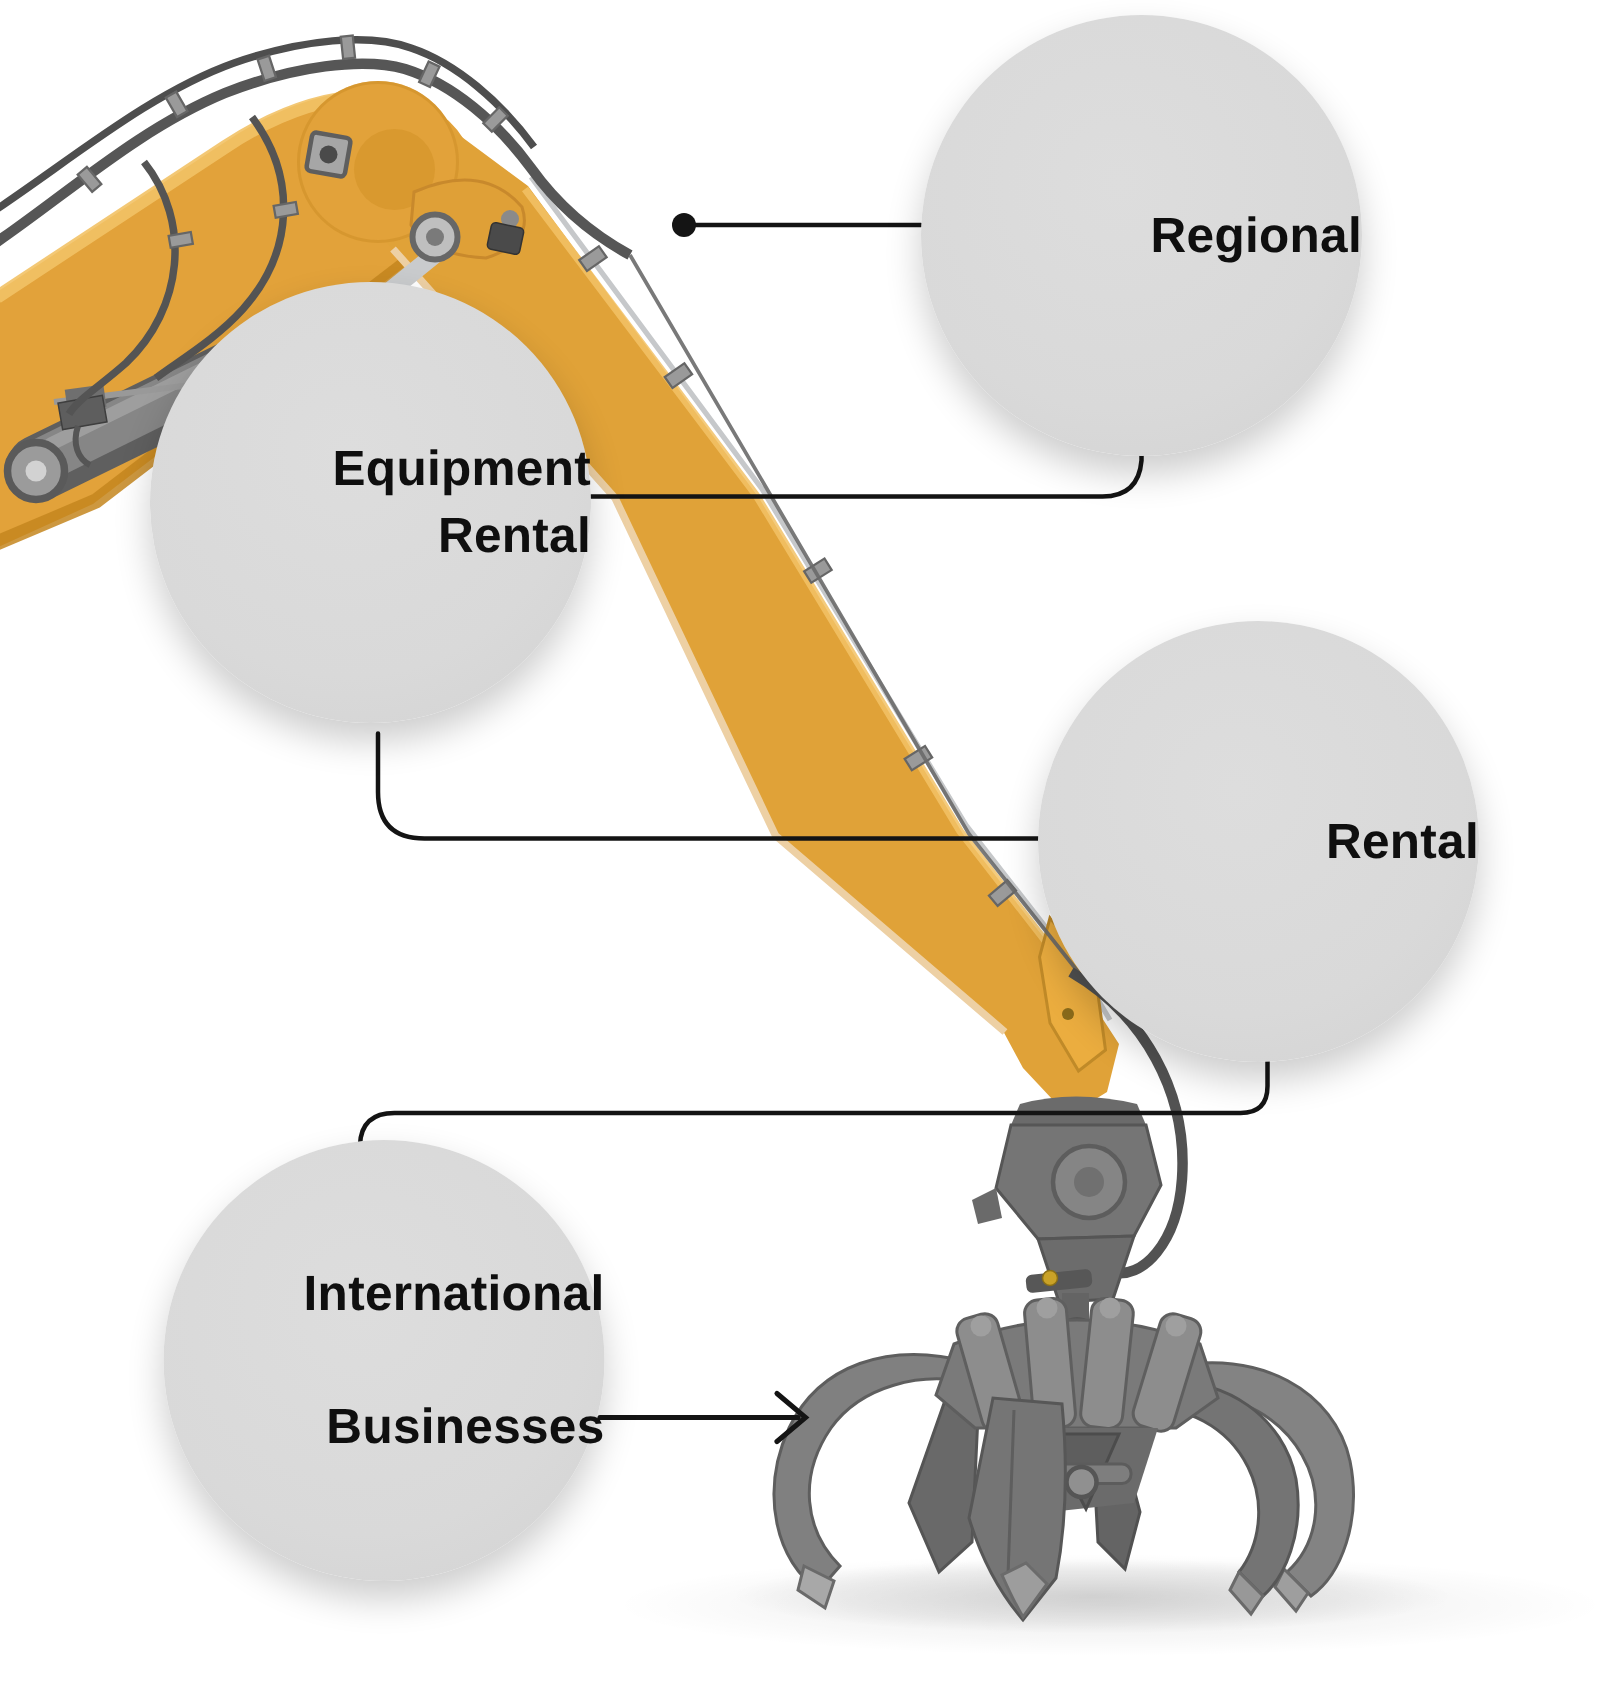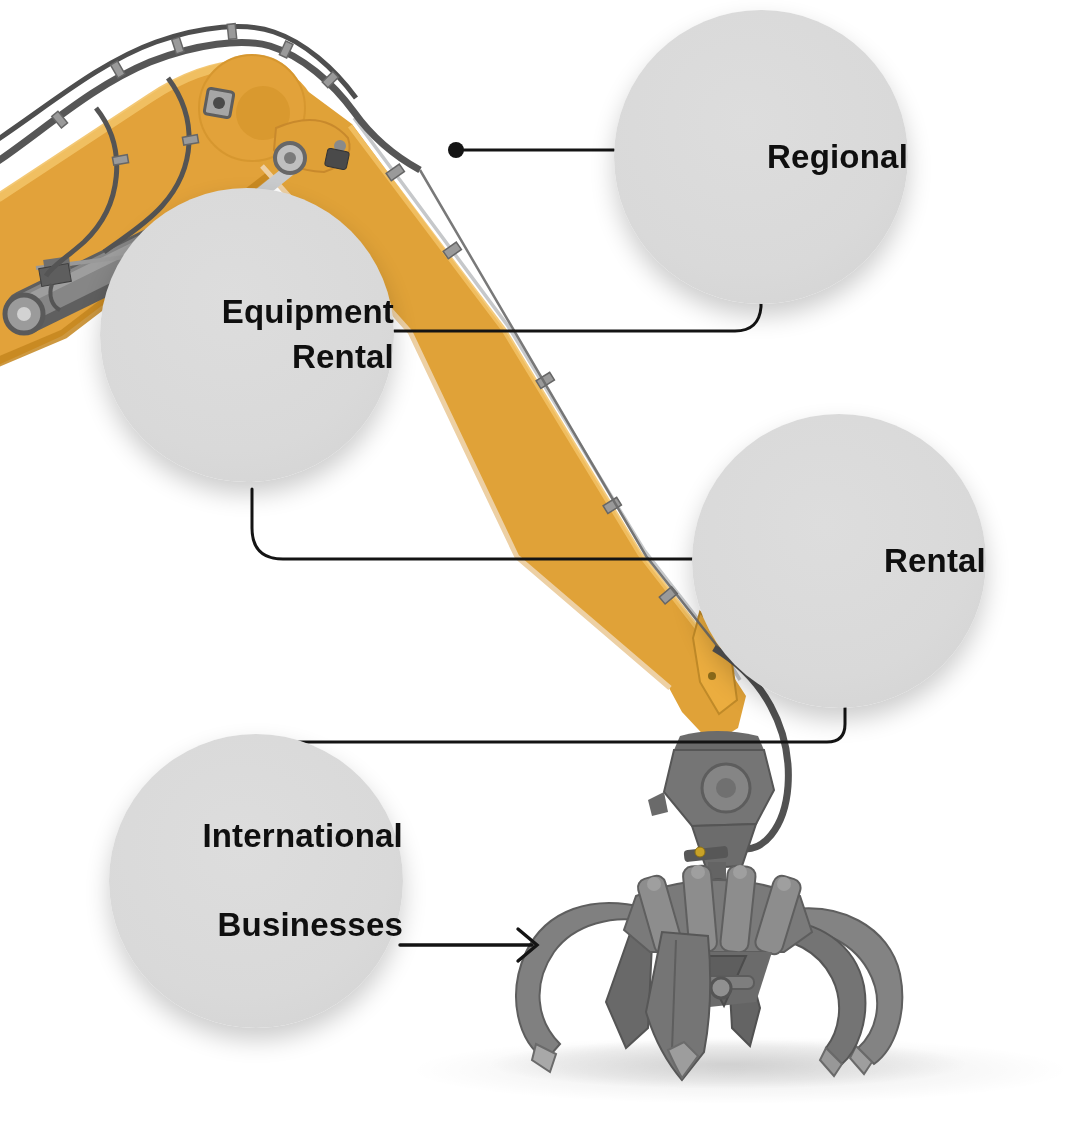--- a/index.html
+++ b/index.html
@@ -13,21 +13,21 @@
     background:radial-gradient(circle at 45% 38%, #dddddd 0%, #d9d9d9 62%, #d2d2d2 100%);
     box-shadow:0 12px 24px rgba(0,0,0,0.20);
     display:flex;flex-direction:column;align-items:flex-end;justify-content:center;
     text-align:center;color:#0f0f0f;font-weight:bold;font-size:33px;line-height:1.36;
     letter-spacing:0.2px;
   }
   .node span{display:block;}
   .node-regional{left:614px;top:10px;}
   .node-equipment{left:100px;top:188px;}
   .node-rental{left:692px;top:414px;}
-  .node-international{left:109px;top:734px;gap:44px;}
+  .node-international{left:109px;top:760px;gap:44px;}
 </style>
 </head>
 <body>
 
 <div class="stage">
 
   <svg class="layer" viewBox="0 0 1080 1132" aria-hidden="true">
     <defs>
       <radialGradient id="shGrad" cx="50%" cy="50%" r="50%">
         <stop offset="0%" stop-color="rgba(0,0,0,0.13)"></stop>

